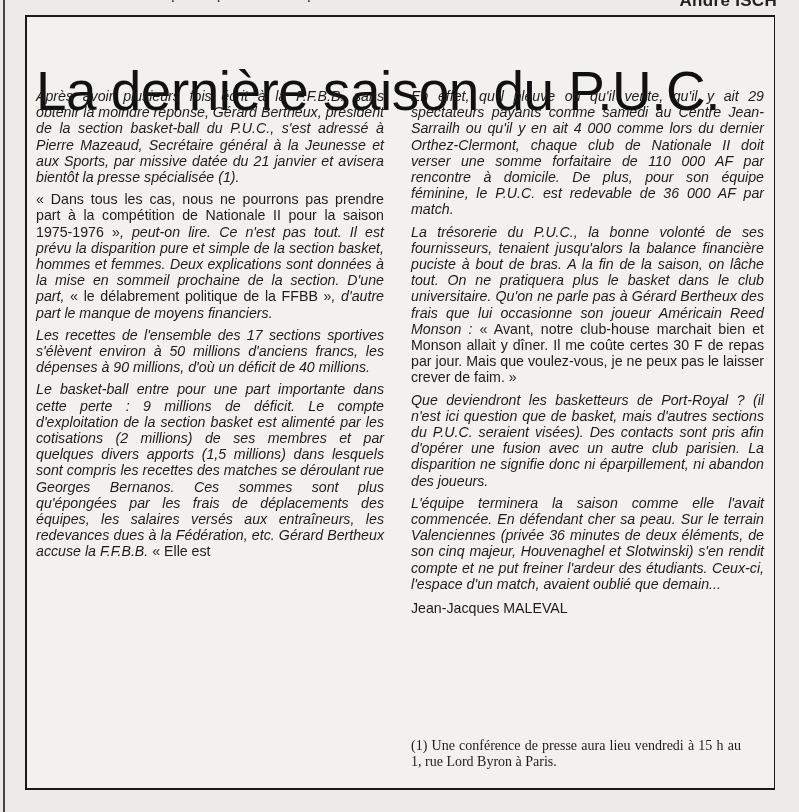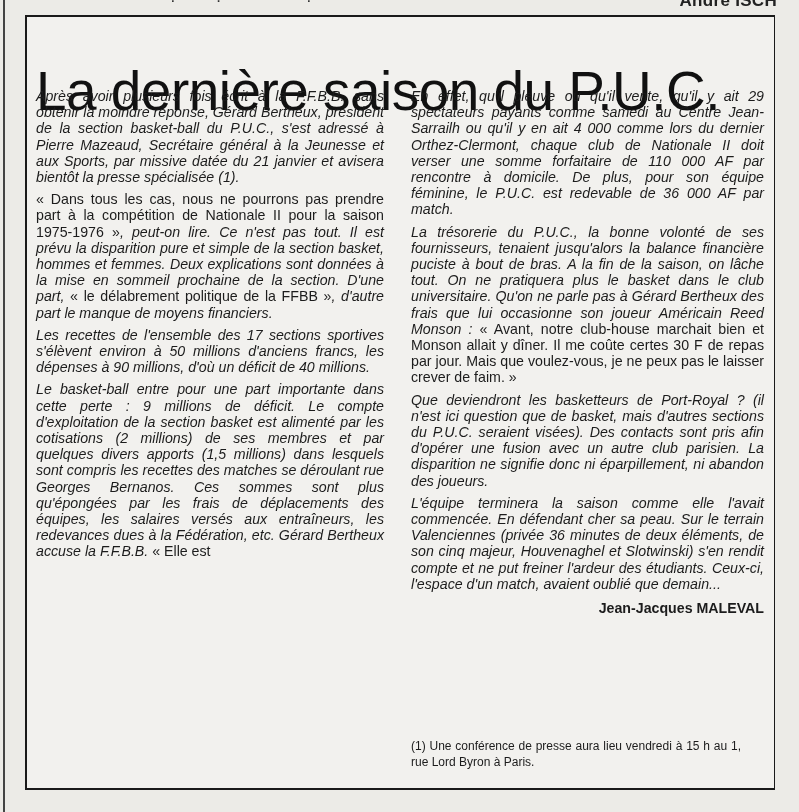--- a/index.html
+++ b/index.html
@@ -28,22 +28,22 @@
     position: absolute; left: 36px; top: 20px; font-size: 56px; font-weight: normal;
     letter-spacing: -0.5px; color: #111; white-space: nowrap; transform: scaleX(0.98); transform-origin: left;
   }
   .col {
     position: absolute; top: 88px; font-size: 14.2px; line-height: 16.2px; text-align: justify;
   }
   .col.left { left: 36px; width: 348px; }
   .col.right { left: 411px; width: 353px; }
   .col p { margin: 0 0 6px 0; }
   .it { font-style: italic; }
-  .signature { text-align: right; font-weight: bold; margin-top: 8px !important; }
-  .footnote { position: absolute; left: 411px; top: 738px; width: 330px; font-size: 12px; line-height: 16.2px; text-align: justify; }
+  .signature { text-align: left; font-weight: normal; margin-top: 8px !important; }
+  .footnote { position: absolute; left: 411px; top: 738px; width: 330px; font-size: 14px; line-height: 16.2px; text-align: justify; font-family: Liberation Serif, serif; }
   .footnote p { margin: 0; }
 </style>
 </head>
 <body>
 
 <div class="edge-line"></div>
 <div class="top-crop-left">·· ·</div>
 <div class="top-crop">André ISCH</div>
 
 <div class="frame"></div>

